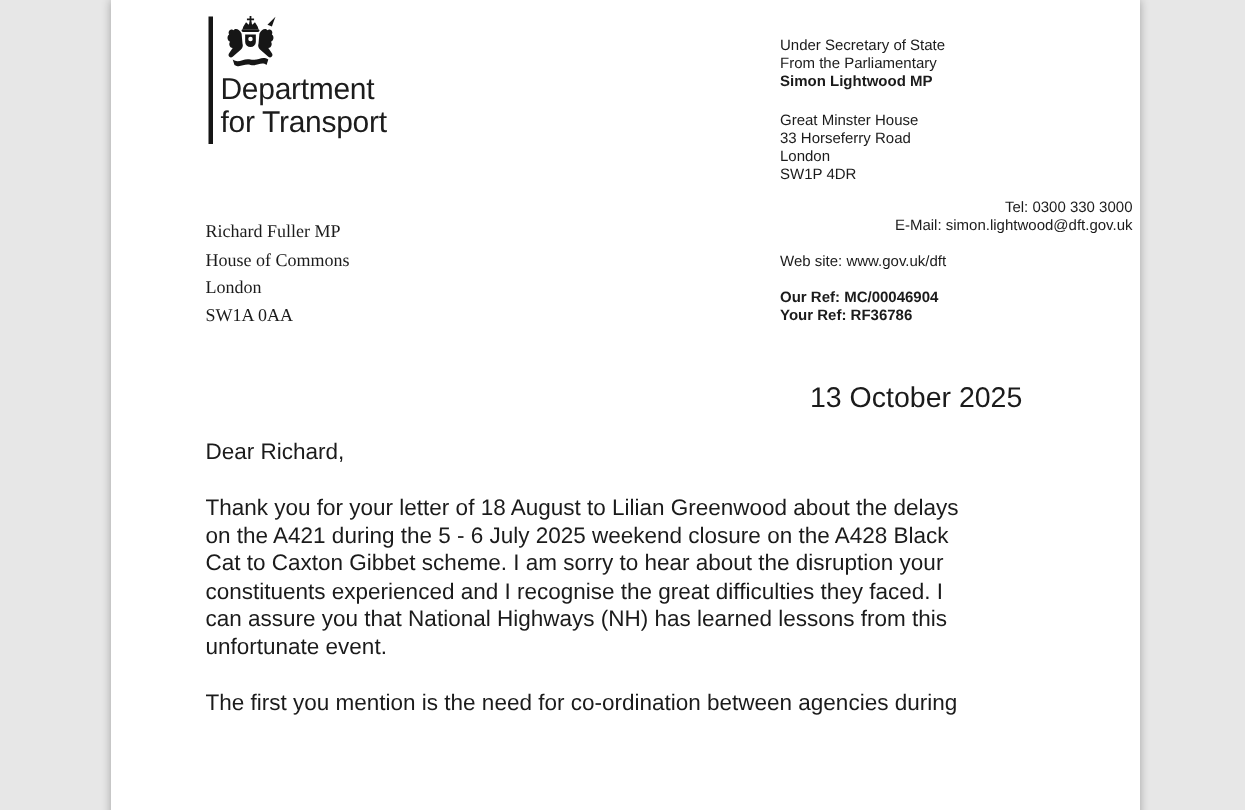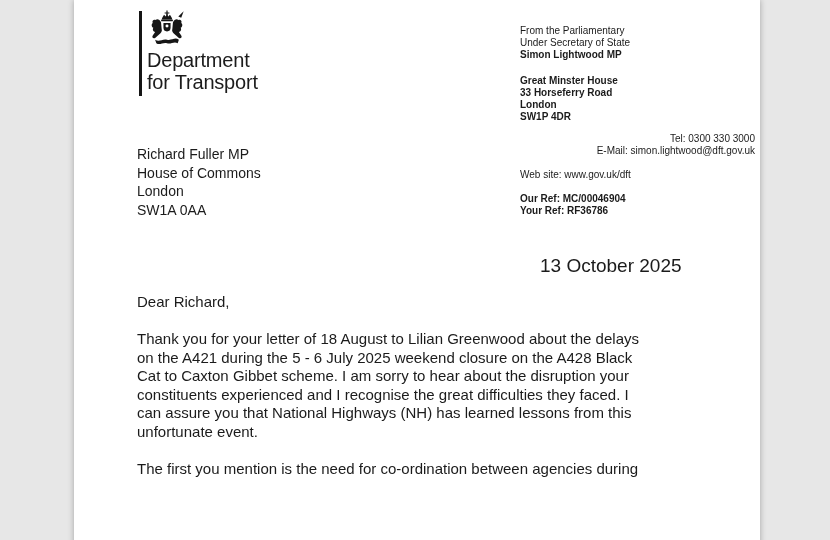--- a/index.html
+++ b/index.html
@@ -36,31 +36,31 @@
     position: absolute; left: 8px; top: 39px;
     font-size: 20px; line-height: 22px; letter-spacing: -0.2px;
     color: #1c1c1c; white-space: nowrap;
   }
 
   
   .sender {
     position: absolute; left: 446px; top: 25px; width: 235px;
     font-size: 10px; line-height: 12px; color: #1b1b1b;
   }
-  .sender .grp2 { margin-top: 14px; font-weight: bold; }
+  .sender .grp2 { margin-top: 14px; }
   .sender .grp3 { margin-top: 10px; text-align: right; }
   .sender .grp4 { margin-top: 12px; }
   .sender .grp5 { margin-top: 12px; font-weight: bold; }
   .sender .bold { font-weight: bold; }
   .sender div { white-space: nowrap; }
 
   
   .recipient {
     position: absolute; left: 63px; top: 145px;
-    font-size: 14px; line-height: 18.7px; white-space: nowrap;
+    font-size: 12px; line-height: 18.7px; white-space: nowrap; font-family: Liberation Serif, serif;
   }
 
   
   .date {
     position: absolute; left: 466px; top: 255px;
     font-size: 19px; white-space: nowrap;
   }
 
   
   .body-text {
@@ -92,22 +92,22 @@
         <circle cx="32" cy="27" r="2.5" fill="#ffffff"></circle>
       </svg>
       <div class="logo-text">
         <div>Department</div>
         <div>for Transport</div>
       </div>
     </div>
 
     <div class="sender">
       <div class="grp1">
+        <div>Under Secretary of State</div>
         <div>From the Parliamentary</div>
-        <div>Under Secretary of State</div>
         <div class="bold">Simon Lightwood MP</div>
       </div>
       <div class="grp2">
         <div>Great Minster House</div>
         <div>33 Horseferry Road</div>
         <div>London</div>
         <div>SW1P 4DR</div>
       </div>
       <div class="grp3">
         <div>Tel: 0300 330 3000</div>

